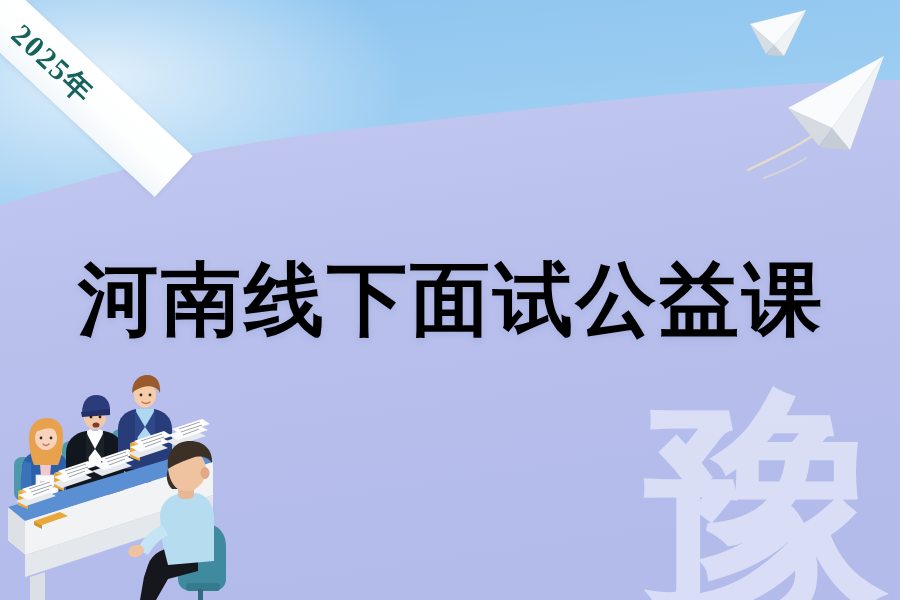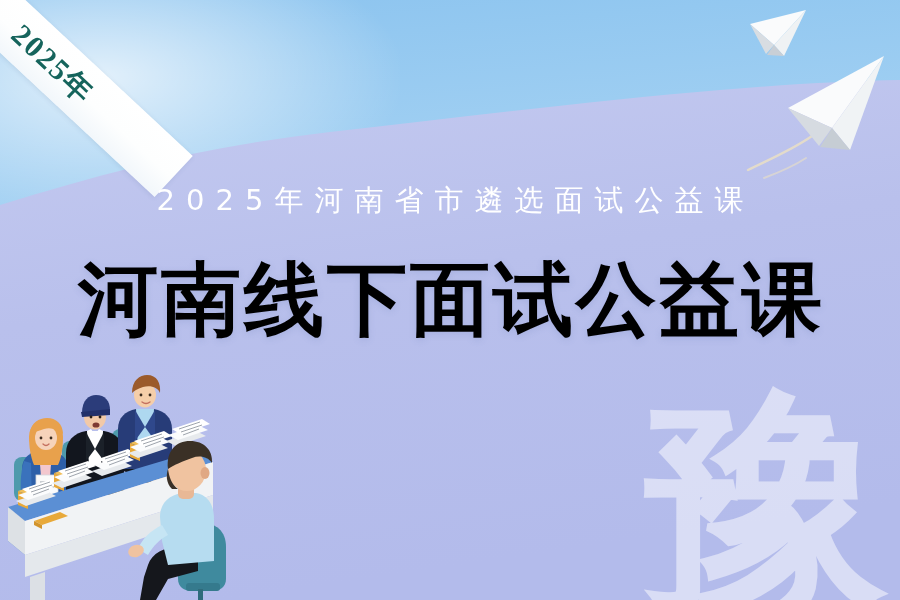--- a/index.html
+++ b/index.html
@@ -196,21 +196,20 @@
         <polygon points="154,56 102,128 120,150" fill="#F0F3F5"></polygon>
         <polygon points="102,128 120,150 90,147" fill="#C6CDD4"></polygon>
       </g>
     </svg>
   </div>
 
   <div class="ribbon">
     <span class="ribbon-text">2025年</span>
   </div>
 
-  <div class="subtitle">2025年河南省市遴选面试公益课</div>
   <div class="headline">河南线下面试公益课</div>
 
 
   <div class="illustration">
     <svg width="255" height="235" viewBox="0 0 255 235" xmlns="http://www.w3.org/2000/svg">
 
       <g>
         <rect x="14" y="92" width="40" height="44" rx="8" fill="#4E9AAC"></rect>
         <rect x="62" y="76" width="42" height="44" rx="8" fill="#4E9AAC"></rect>
         <rect x="112" y="64" width="42" height="40" rx="8" fill="#4E9AAC"></rect>

